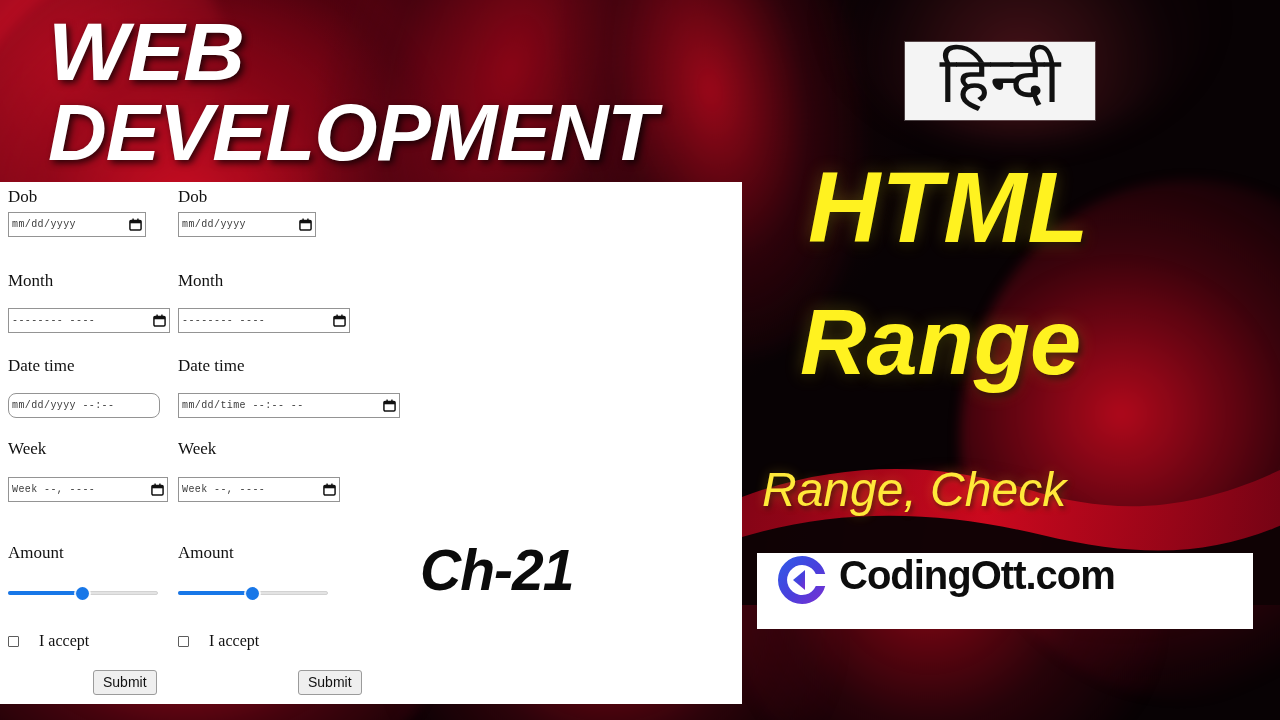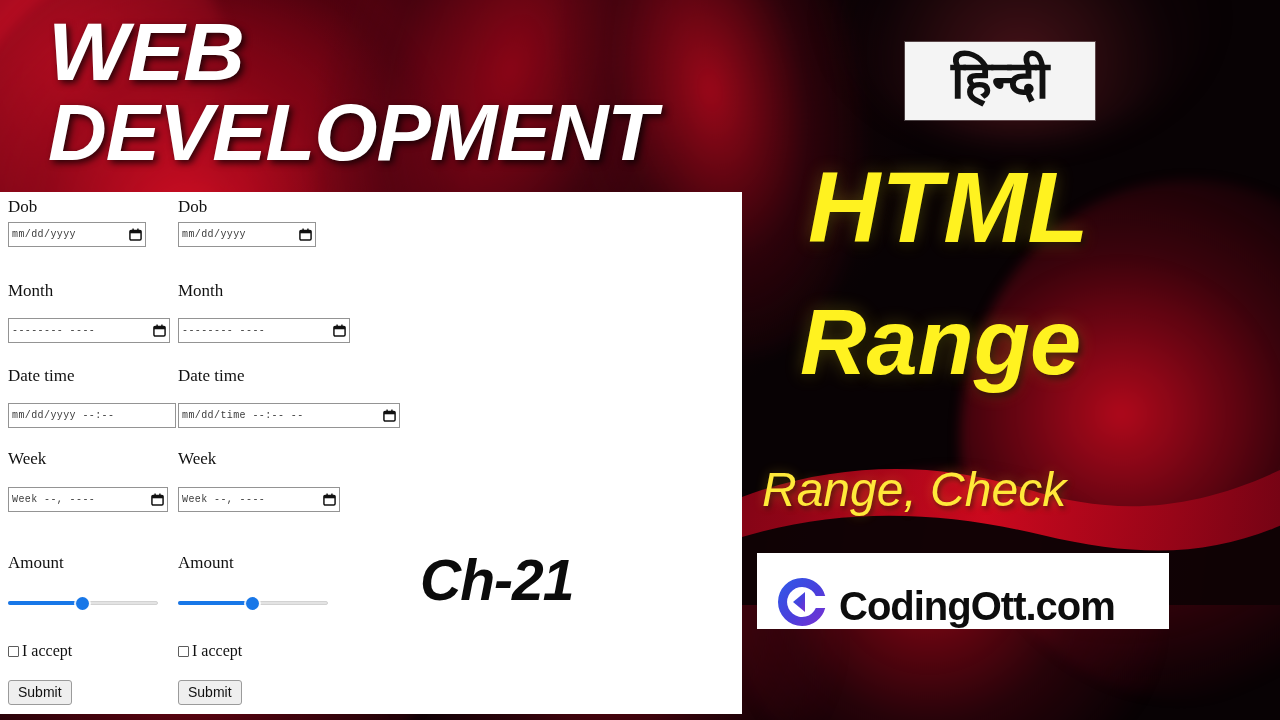--- a/index.html
+++ b/index.html
@@ -44,65 +44,65 @@
   
   .headline{position:absolute;left:48px;top:14px;width:740px;color:#fff;
      font-family:"Liberation Sans",sans-serif;font-weight:bold;font-style:italic;
      line-height:.92;letter-spacing:-1px;}
   .headline .l1{font-size:82px;display:block;transform:scaleX(1.04);transform-origin:left center;
      text-shadow:3px 3px 7px rgba(0,0,0,.75);}
   .headline .l2{font-size:79px;display:block;margin-top:8px;transform:scaleX(1.03);transform-origin:left center;
      text-shadow:3px 3px 7px rgba(0,0,0,.75);}
 
   
-  .panel{position:absolute;left:0;top:192px;width:742px;height:522px;background:#fff;overflow:hidden;}
+  .panel{position:absolute;left:0;top:182px;width:742px;height:522px;background:#fff;overflow:hidden;text-align:center;}
   .col{position:absolute;top:0;}
   .col-a{left:8px;width:170px;}
   .col-b{left:178px;width:240px;}
   .fieldlabel{font-family:"Liberation Serif",serif;font-size:17px;color:#111;line-height:1;}
   .inputbox{
      box-sizing:border-box;height:25px;border:1px solid #949494;background:#fff;
      display:flex;align-items:center;padding:0 3px;
      font-family:"Liberation Mono",monospace;font-size:10px;color:#3b3b3b;white-space:nowrap;overflow:hidden;}
   .inputbox .txt{flex:0 0 auto;letter-spacing:.4px;}
   .inputbox .cal{margin-left:auto;flex:0 0 auto;padding-left:6px;display:flex;align-items:center;}
   .cal svg{display:block;}
 
   .slider{position:relative;width:150px;height:14px;display:flex;align-items:center;}
   .slider .track{position:absolute;left:0;right:0;height:4px;border-radius:3px;background:#e3e3e3;border:1px solid #d2d2d2;box-sizing:border-box;}
   .slider .fill{position:absolute;left:0;height:4px;border-radius:3px;}
   .slider .thumb{position:absolute;width:13px;height:13px;border-radius:50%;box-shadow:0 0 0 2px rgba(255,255,255,.85);}
 
-  .checkrow{display:flex;align-items:center;gap:3px;}
+  .checkrow{display:flex;align-items:center;gap:20px;}
   .cbox{width:11px;height:11px;border:1px solid #5d5d5d;background:#fff;box-sizing:border-box;border-radius:1px;}
   .checkrow span{font-family:"Liberation Serif",serif;font-size:16px;color:#111;}
 
   .submit{display:inline-block;border:1px solid #9b9b9b;background:#efefef;border-radius:3px;
      padding:3px 9px 4px 9px;font-family:"Liberation Sans",sans-serif;font-size:14px;color:#111;}
 
   .chbadge{position:absolute;left:420px;top:355px;font-family:"Liberation Sans",sans-serif;
      font-weight:bold;font-style:italic;font-size:57px;color:#0b0b0b;letter-spacing:-1px;}
 
   
   .hindi-box{position:absolute;left:905px;top:42px;width:190px;height:78px;background:#f4f4f4;
      display:flex;align-items:center;justify-content:center;box-shadow:0 0 0 1px rgba(255,255,255,.25);}
-  .hindi-box span{font-family:"Liberation Serif",serif;font-size:52px;color:#111;line-height:1;font-weight:bold;}
+  .hindi-box span{font-family:"Liberation Serif",serif;font-size:64px;color:#111;line-height:1;font-weight:normal;}
 
   .big-html{position:absolute;left:800px;top:150px;font-family:"Liberation Sans",sans-serif;
      font-weight:bold;font-style:italic;font-size:100px;color:#FFF220;letter-spacing:1px;
      text-shadow:0 0 18px rgba(255,240,40,.25), 3px 4px 6px rgba(0,0,0,.6);margin-left:8px;}
   .big-date{position:absolute;left:800px;top:290px;font-family:"Liberation Sans",sans-serif;
      font-weight:bold;font-style:italic;font-size:92px;color:#FFF220;letter-spacing:0px;
      text-shadow:0 0 18px rgba(255,240,40,.25), 3px 4px 6px rgba(0,0,0,.6);}
   .sub-line{position:absolute;left:762px;top:462px;font-family:"Liberation Sans",sans-serif;
      font-weight:normal;font-style:italic;font-size:48px;color:#FFE93A;letter-spacing:0px;
      text-shadow:0 0 12px rgba(255,220,40,.3), 2px 3px 5px rgba(0,0,0,.55);}
 
-  .logo-box{position:absolute;left:757px;top:553px;width:412px;height:76px;background:#fff;
-     display:flex;align-items:flex-end;padding-left:18px;box-sizing:border-box;gap:10px;}
+  .logo-box{position:absolute;left:757px;top:553px;width:496px;height:76px;background:#fff;
+     display:flex;align-items:flex-start;padding-left:18px;box-sizing:border-box;gap:10px;}
   .logo-mark{width:54px;height:54px;flex:0 0 auto;}
   .logo-text{font-family:"Liberation Sans",sans-serif;font-weight:bold;font-size:40px;color:#0d0d0d;letter-spacing:-1px;}
 </style>
 </head>
 <body>
 
 <div id="stage">
 
   <div class="bg">
     <div class="base"></div>
@@ -157,21 +157,21 @@
             <span class="cal">
               <svg width="13" height="13" viewBox="0 0 14 14">
                 <rect x="1" y="2.6" width="12" height="10.4" rx="1.3" fill="none" stroke="#111" stroke-width="1.6"></rect>
                 <rect x="1" y="2.6" width="12" height="3.1" fill="#111"></rect>
                 <rect x="3.6" y="0.6" width="1.6" height="3" fill="#111"></rect>
                 <rect x="8.8" y="0.6" width="1.6" height="3" fill="#111"></rect>
               </svg>
             </span>
           </div>
           <div class="fieldlabel" style="position: absolute; top: 175px;">Date time</div>
-          <div class="inputbox" style="position: absolute; top: 211px; width: 168px;">
+          <div class="inputbox" style="position: absolute; top: 211px; width: 152px; border-radius: 8px;">
             <span class="txt">mm/dd/yyyy  --:--</span>
           </div>
           <div class="fieldlabel" style="position: absolute; top: 258px;">Week</div>
           <div class="inputbox" style="position: absolute; top: 295px; width: 160px;">
             <span class="txt">Week --,  ----</span>
             <span class="cal">
               <svg width="13" height="13" viewBox="0 0 14 14">
                 <rect x="1" y="2.6" width="12" height="10.4" rx="1.3" fill="none" stroke="#111" stroke-width="1.6"></rect>
                 <rect x="1" y="2.6" width="12" height="3.1" fill="#111"></rect>
                 <rect x="3.6" y="0.6" width="1.6" height="3" fill="#111"></rect>

